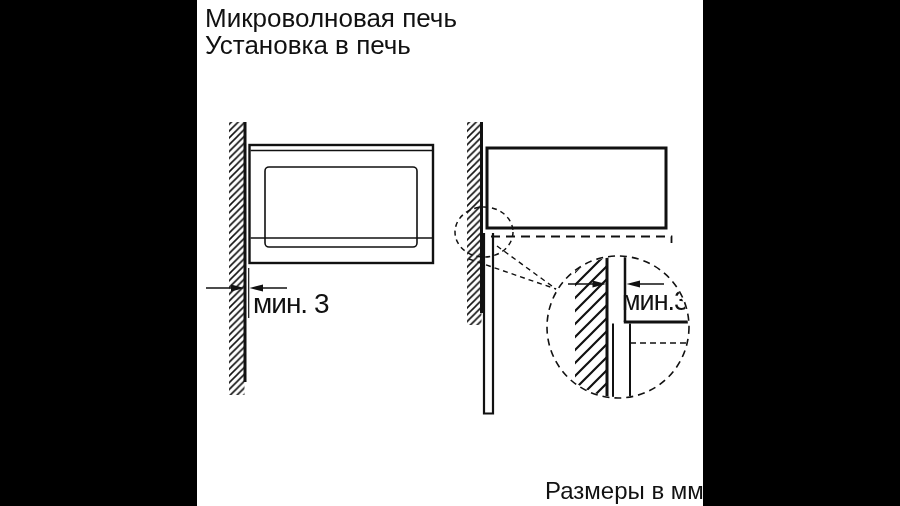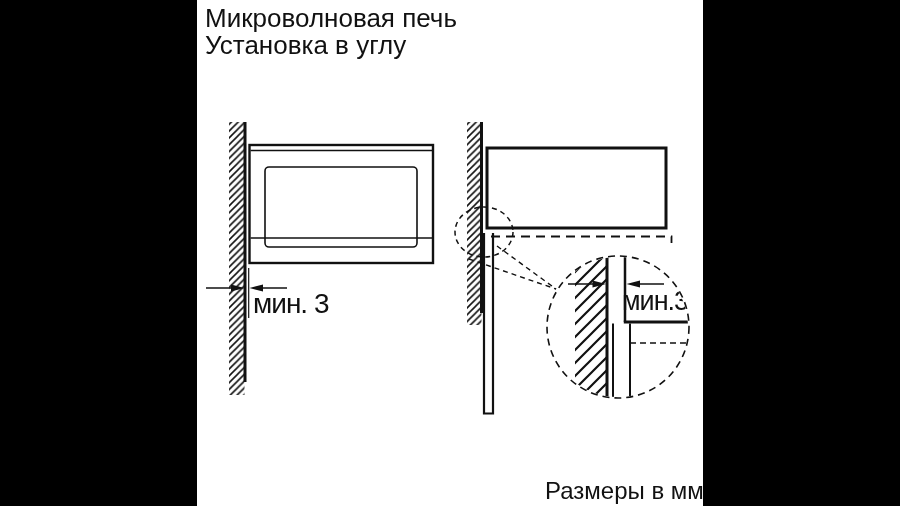--- a/index.html
+++ b/index.html
@@ -73,21 +73,21 @@
 
 <div class="frame">
 
   <div class="letterbox left"></div>
   <div class="letterbox right"></div>
 
   <div class="canvas">
 
     <div class="title-block">
       <div>Микроволновая печь</div>
-      <div>Установка в углу</div>
+      <div>Установка в печь</div>
     </div>
 
     <svg class="diagram-svg" viewBox="0 0 506 506">
       <defs>
         <pattern id="hatchSmall" width="6.8" height="6.8" patternUnits="userSpaceOnUse">
           <path d="M0,6.8 L6.8,0 M-1.7,1.7 L1.7,-1.7 M5.1,8.5 L8.5,5.1" stroke="#111111" stroke-width="1.6" fill="none"></path>
         </pattern>
         <pattern id="hatchBig" width="13" height="13" patternUnits="userSpaceOnUse">
           <path d="M0,13 L13,0 M-3,3 L3,-3 M10,16 L16,10" stroke="#111111" stroke-width="2.2" fill="none"></path>
         </pattern>

